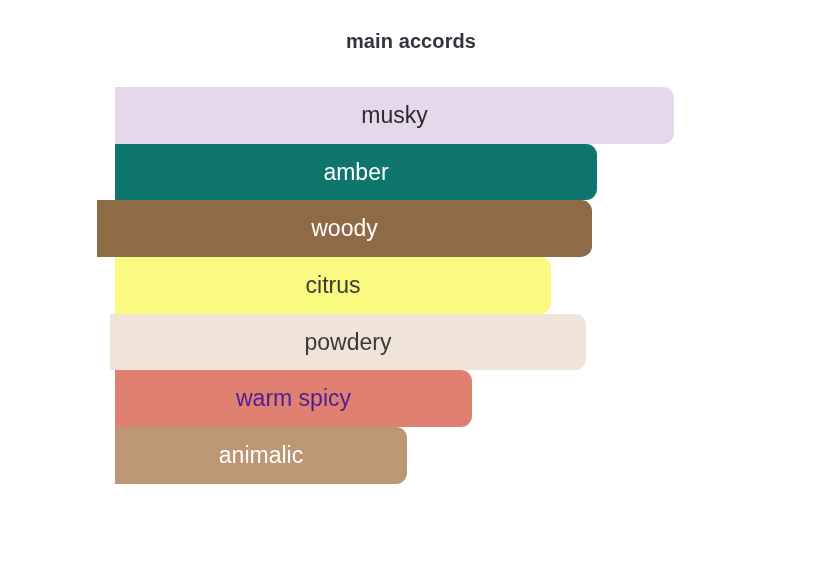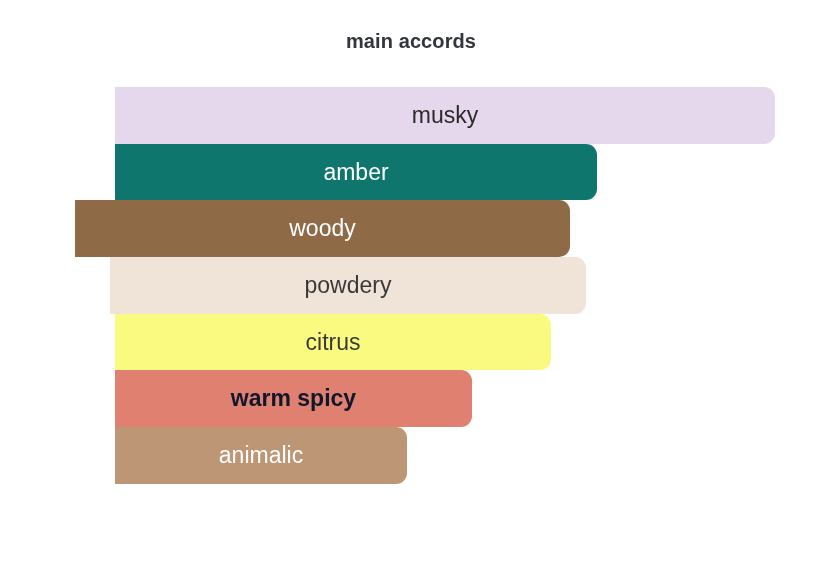--- a/index.html
+++ b/index.html
@@ -52,36 +52,36 @@
   }
 </style>
 </head>
 <body>
 
 <div id="root">
 
   <div id="chart-title">main accords</div>
 
   <div id="bars">
-      <div class="bar" style="margin-left: 115px; width: 660px; background: rgb(229, 215, 236);">
+      <div class="bar" style="margin-left: 115px; width: 559px; background: rgb(229, 215, 236);">
         <span class="bar-label" style="color: rgb(43, 43, 43);">musky</span>
       </div>
       <div class="bar" style="margin-left: 115px; width: 482px; background: #0f766e;">
         <span class="bar-label" style="color: rgb(255, 255, 255);">amber</span>
       </div>
-      <div class="bar" style="margin-left: 75px; width: 495px; background: rgb(143, 106, 71);">
+      <div class="bar" style="margin-left: 97px; width: 495px; background: rgb(143, 106, 71);">
         <span class="bar-label" style="color: rgb(255, 255, 255);">woody</span>
+      </div>
+      <div class="bar" style="margin-left: 115px; width: 436px; background: rgb(250, 250, 128);">
+        <span class="bar-label" style="color: rgb(58, 58, 58);">citrus</span>
       </div>
       <div class="bar" style="margin-left: 110px; width: 476px; background: rgb(240, 227, 216);">
         <span class="bar-label" style="color: rgb(58, 58, 58);">powdery</span>
       </div>
-      <div class="bar" style="margin-left: 115px; width: 436px; background: rgb(250, 250, 128);">
-        <span class="bar-label" style="color: rgb(58, 58, 58);">citrus</span>
-      </div>
       <div class="bar" style="margin-left: 115px; width: 357px; background: rgb(224, 128, 112);">
-        <span class="bar-label" style="color: #0f172a; font-weight: bold;">warm spicy</span>
+        <span class="bar-label" style="color: #4c1d95;">warm spicy</span>
       </div>
       <div class="bar" style="margin-left: 115px; width: 292px; background: rgb(189, 150, 118);">
         <span class="bar-label" style="color: rgb(255, 255, 255);">animalic</span>
       </div>
     </div>
 
 </div>
 
 </body></html>

